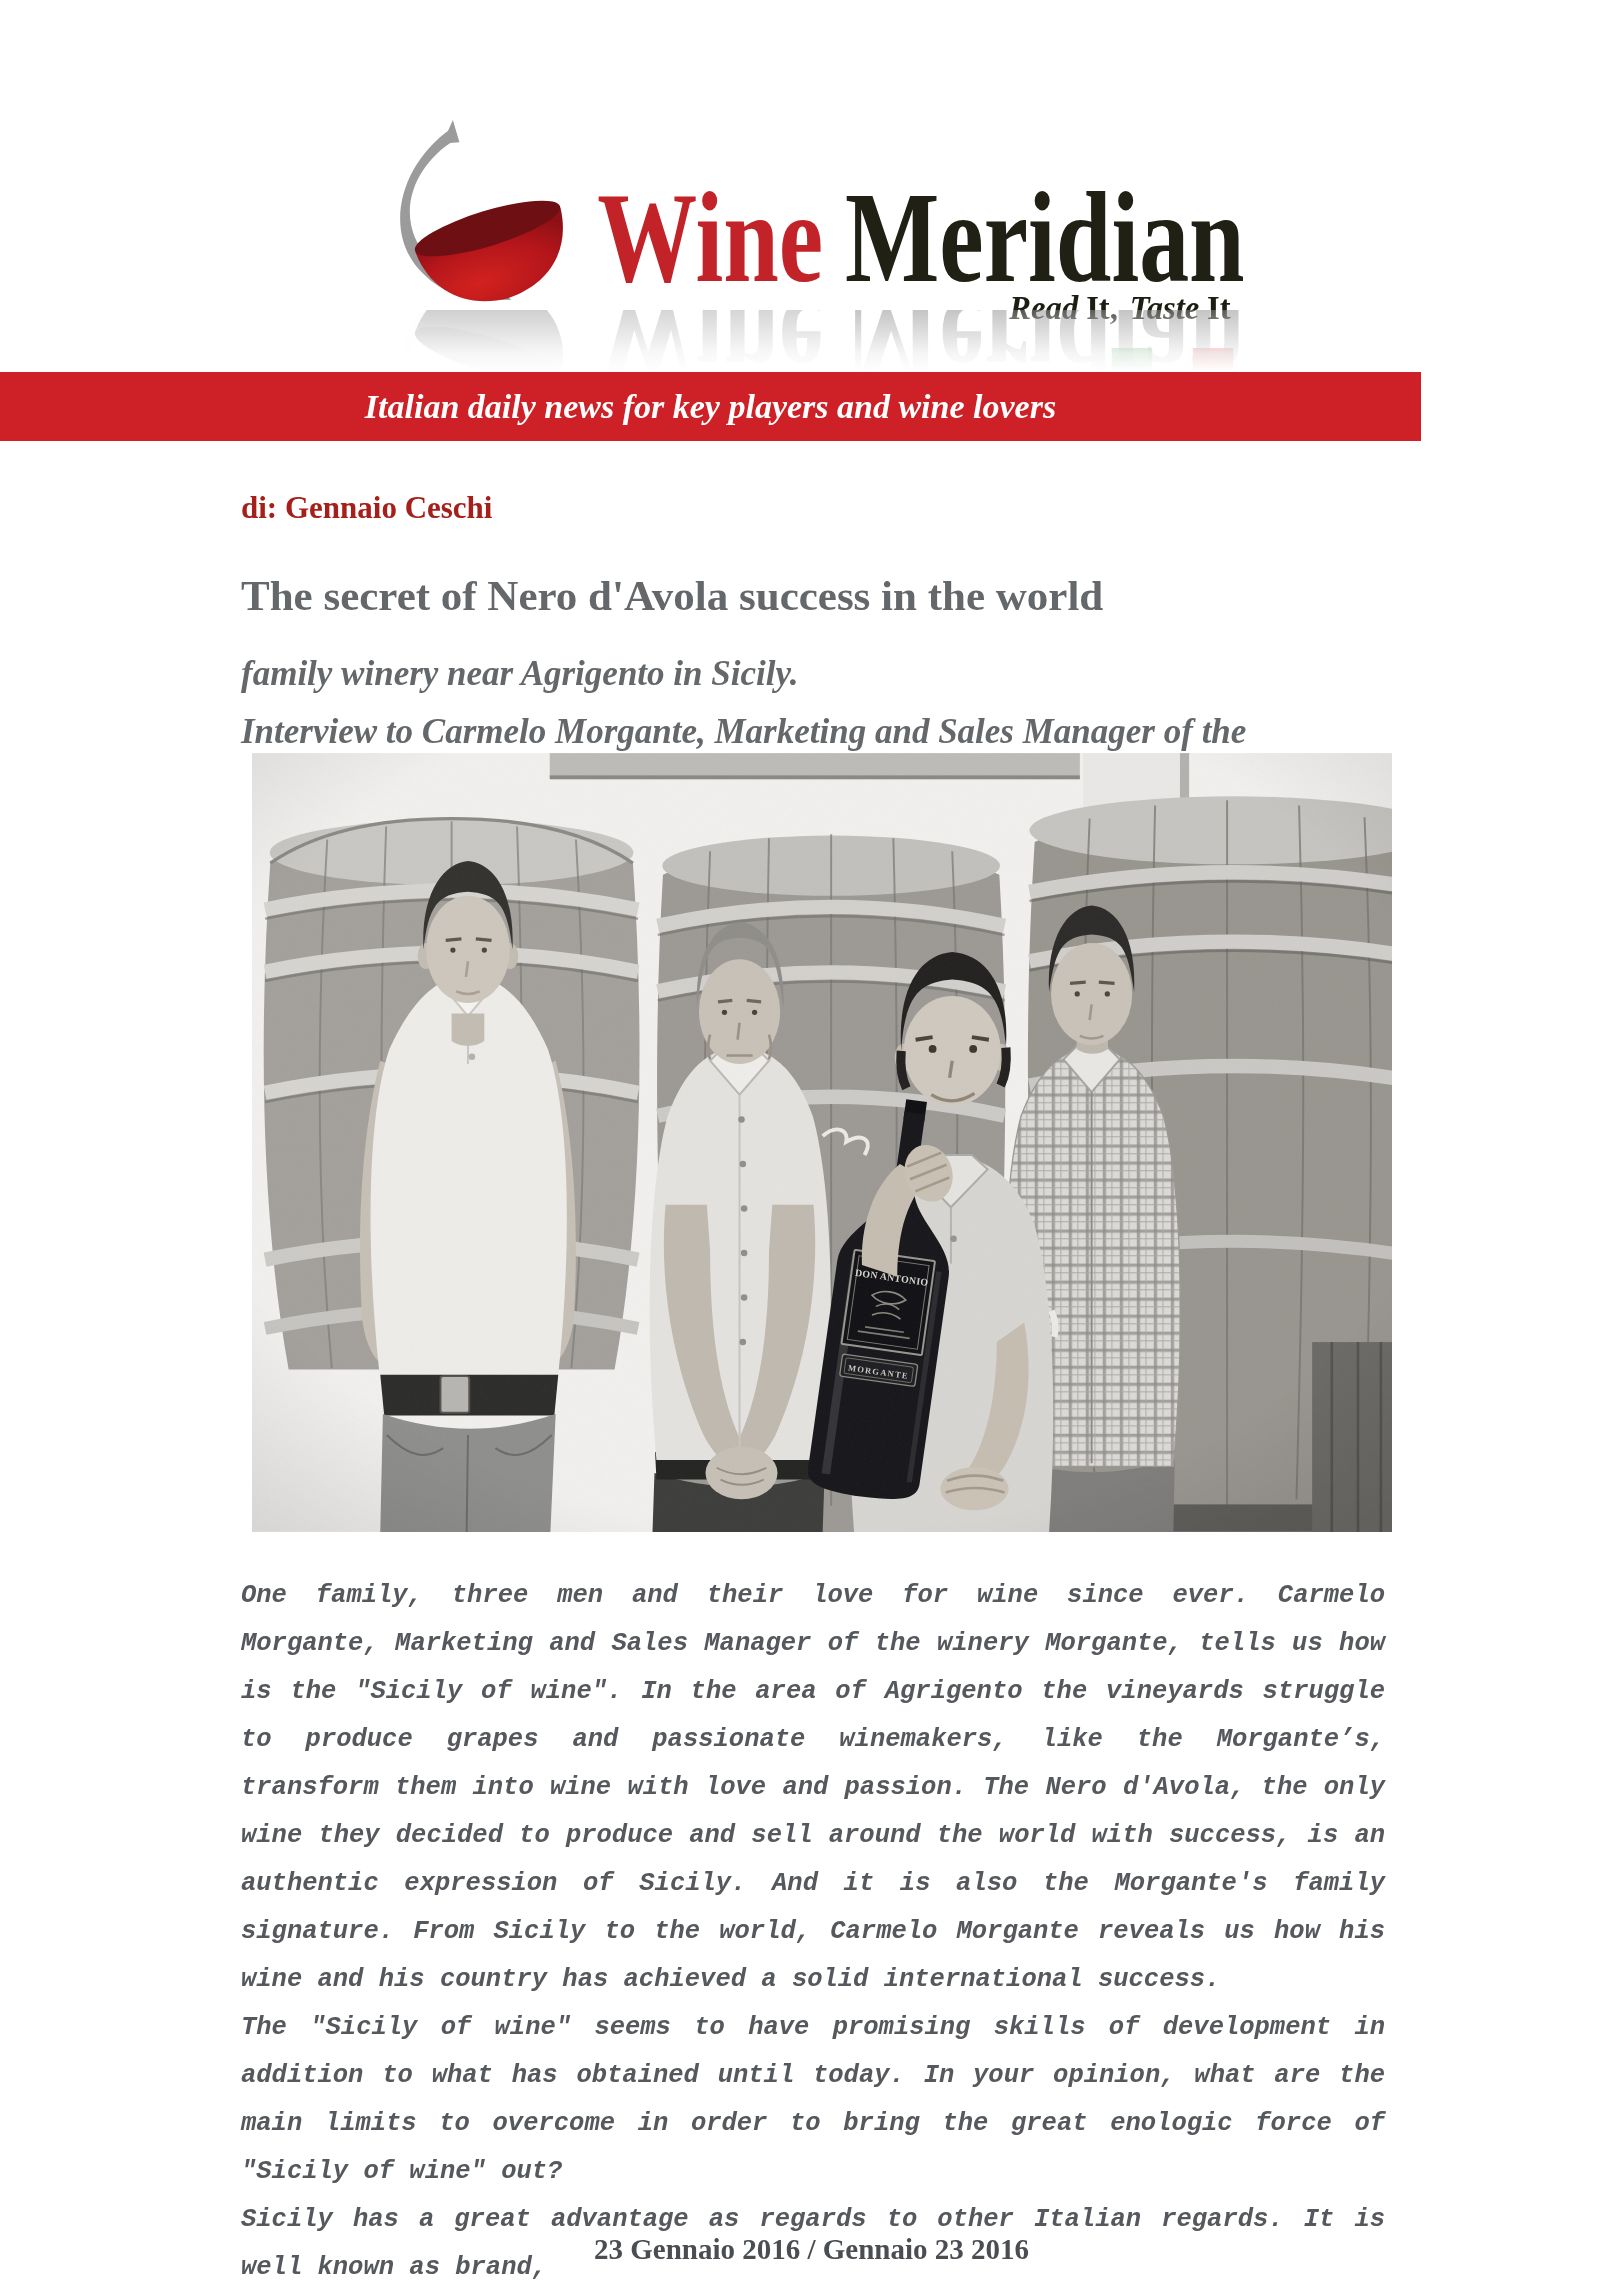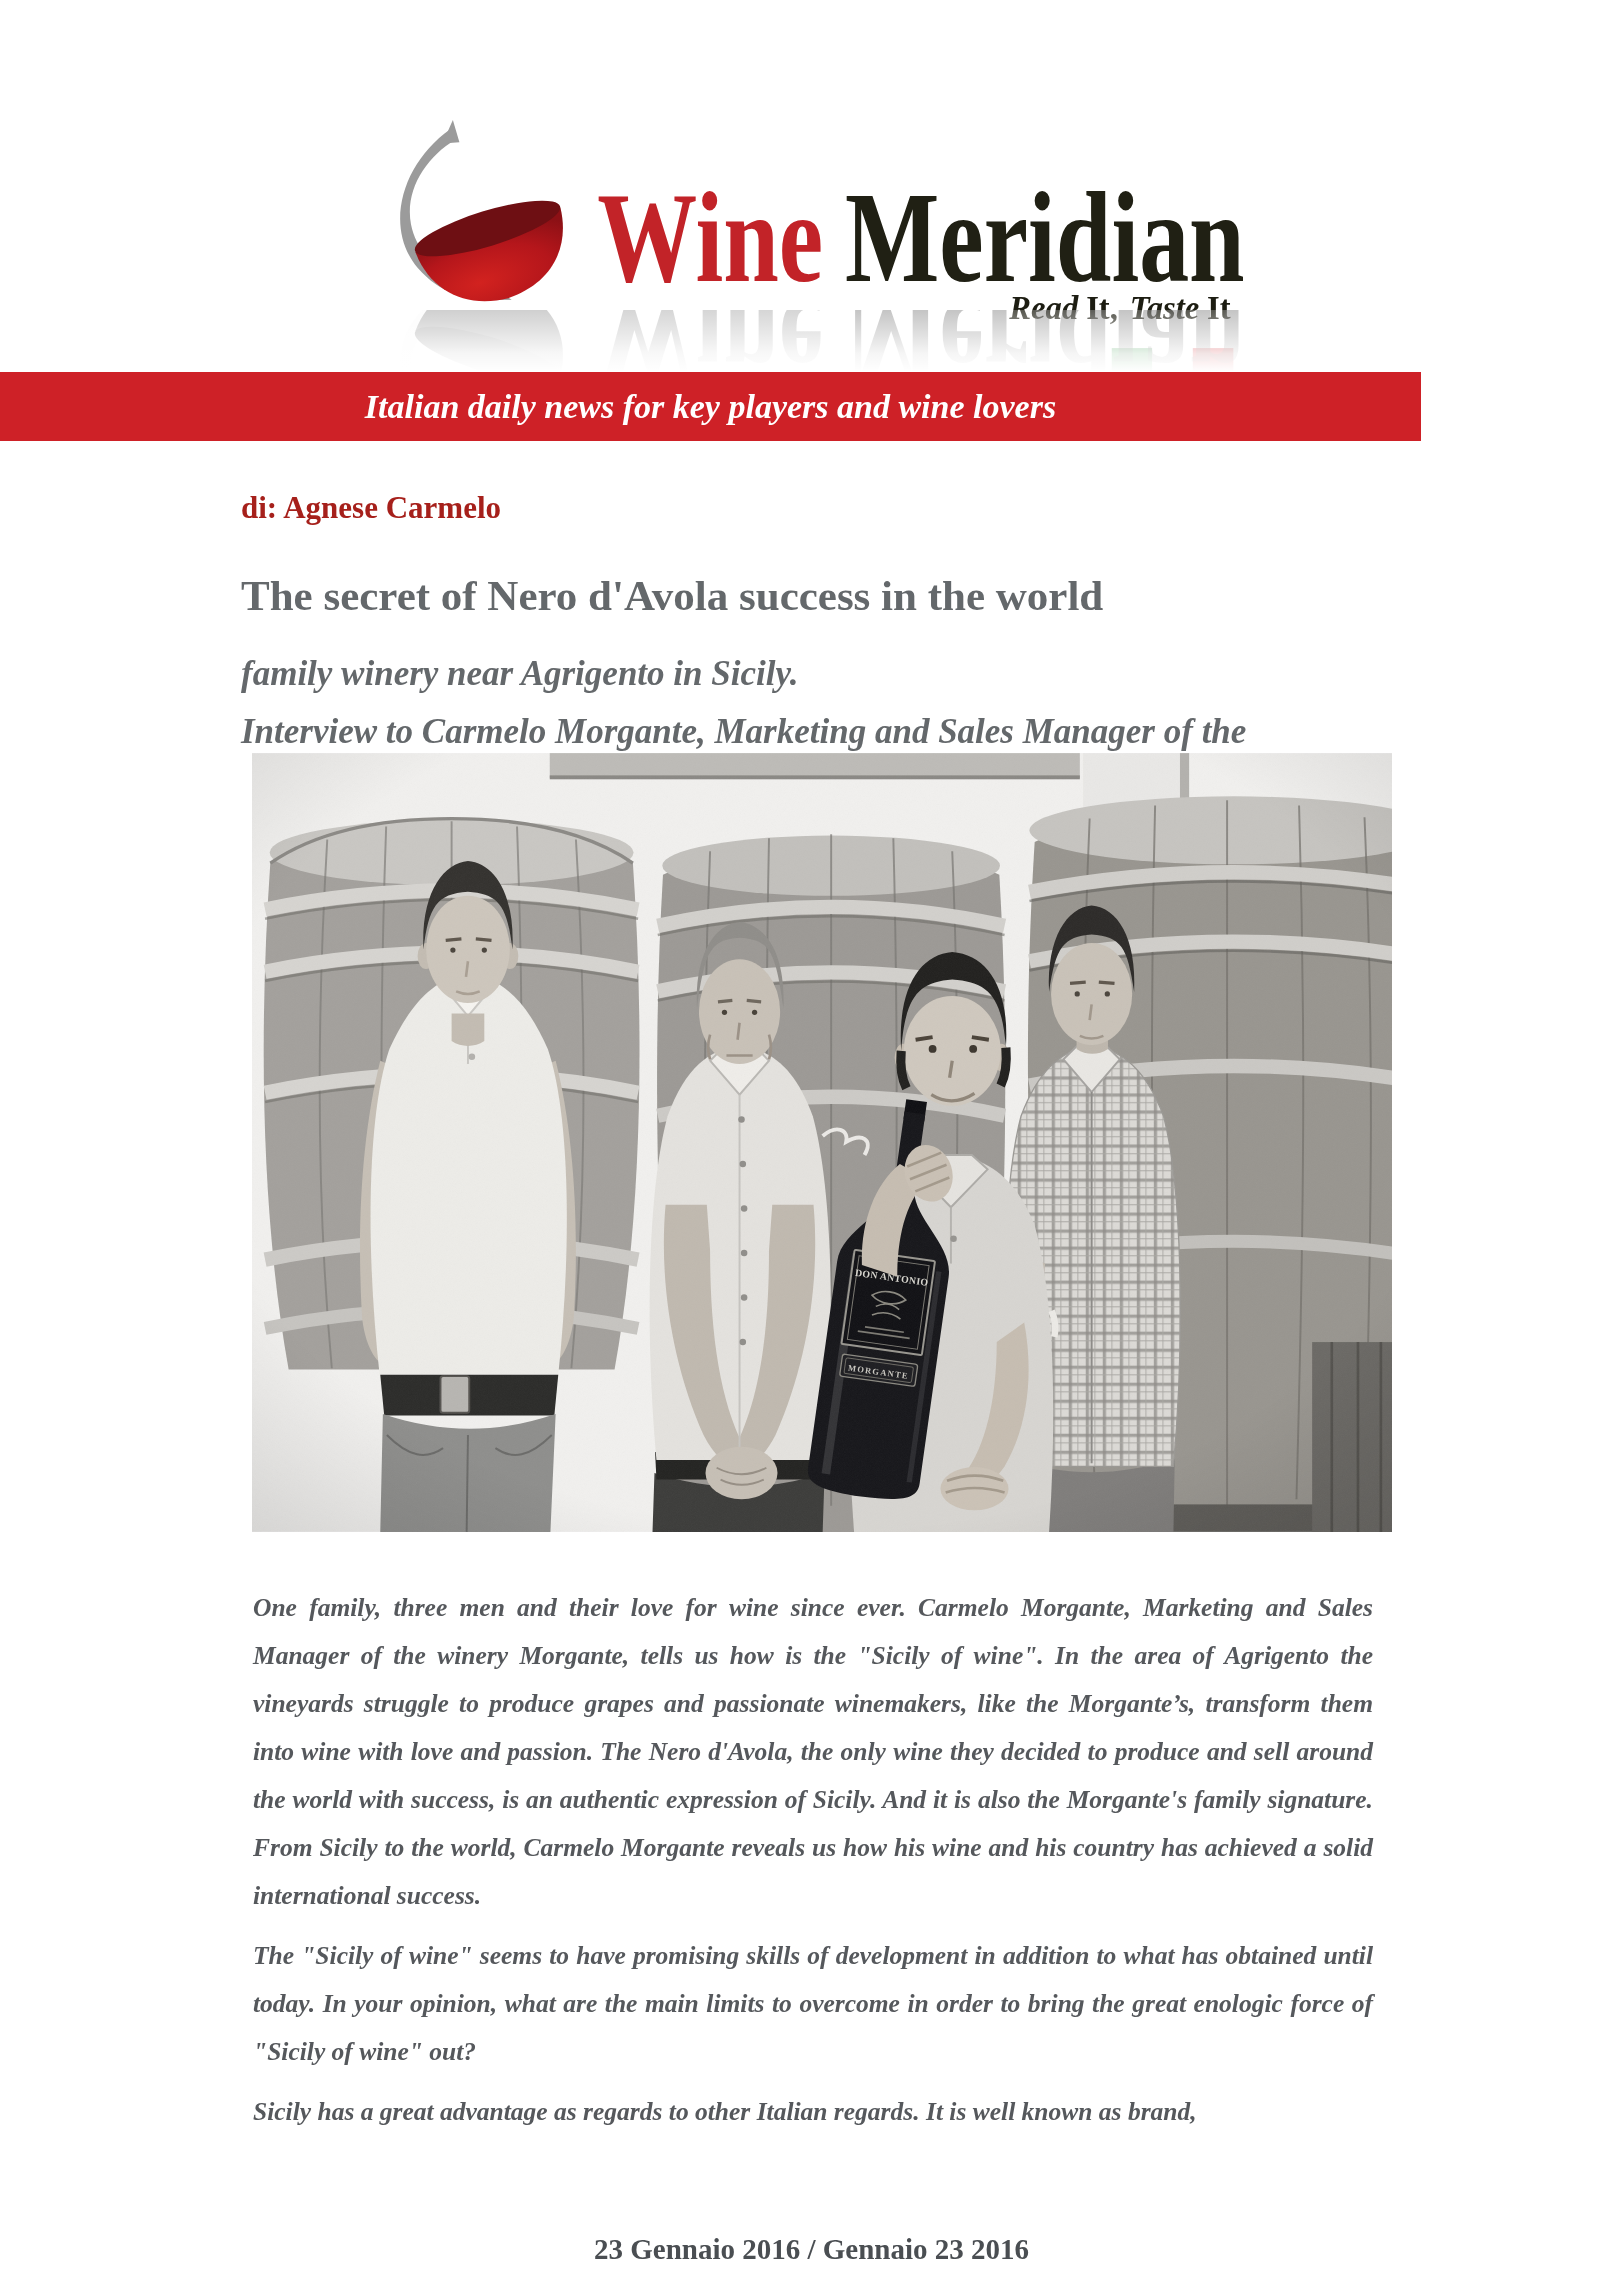--- a/index.html
+++ b/index.html
@@ -28,21 +28,21 @@
 
   
   .byline{left:241px;top:490px;font-weight:bold;font-size:31px;color:#A6201B;white-space:nowrap;}
   .title{left:241px;top:571px;margin:0;font-weight:bold;font-size:43px;
          color:#64686B;white-space:nowrap;}
   .subtitle{left:241px;top:645px;font-style:italic;font-weight:bold;font-size:35px;
             line-height:58px;color:#64686B;white-space:nowrap;}
   .photo{left:252px;top:753px;width:1140px;height:779px;}
   .body-text{left:241px;top:1572px;width:1144px;font-style:italic;font-weight:bold;
              font-size:25.5px;line-height:48px;color:#55585C;text-align:justify;}
-  .body-text p{margin:12px;}
+  .body-text p{margin:0;font-family:Liberation Mono, monospace;}
   .footer-date{left:0;top:2216px;width:1623px;text-align:center;font-weight:bold;
                font-size:29px;color:#4A4E52;margin-top:17px;}
 </style>
 </head>
 <body>
 
 <div class="page">
 
   <div class="abs masthead-logo">
     <svg class="logo-svg" viewBox="0 0 1360 410" width="890" height="268">
@@ -99,21 +99,21 @@
           <text x="0" y="0" class="brand-dark">Meridian</text>
         </g>
     </svg>
     <div class="reflection-fade"></div>
   </div>
 
   <div class="abs banner">
     <span class="banner-text">Italian daily news for key players and wine lovers</span>
   </div>
 
-  <div class="abs byline">di: Agnese Carmelo</div>
+  <div class="abs byline">di: Gennaio Ceschi</div>
   <h1 class="abs title">The secret of Nero d'Avola success in the world</h1>
   <div class="abs subtitle">
     <div>family winery near Agrigento in Sicily.</div>
     <div>Interview to Carmelo Morgante, Marketing and Sales Manager of the</div>
   </div>
 
   <div class="abs photo">
     <svg viewBox="0 0 1742 1190" width="1140" height="779">
       <defs>
         <pattern id="checks" width="26" height="26" patternUnits="userSpaceOnUse">

